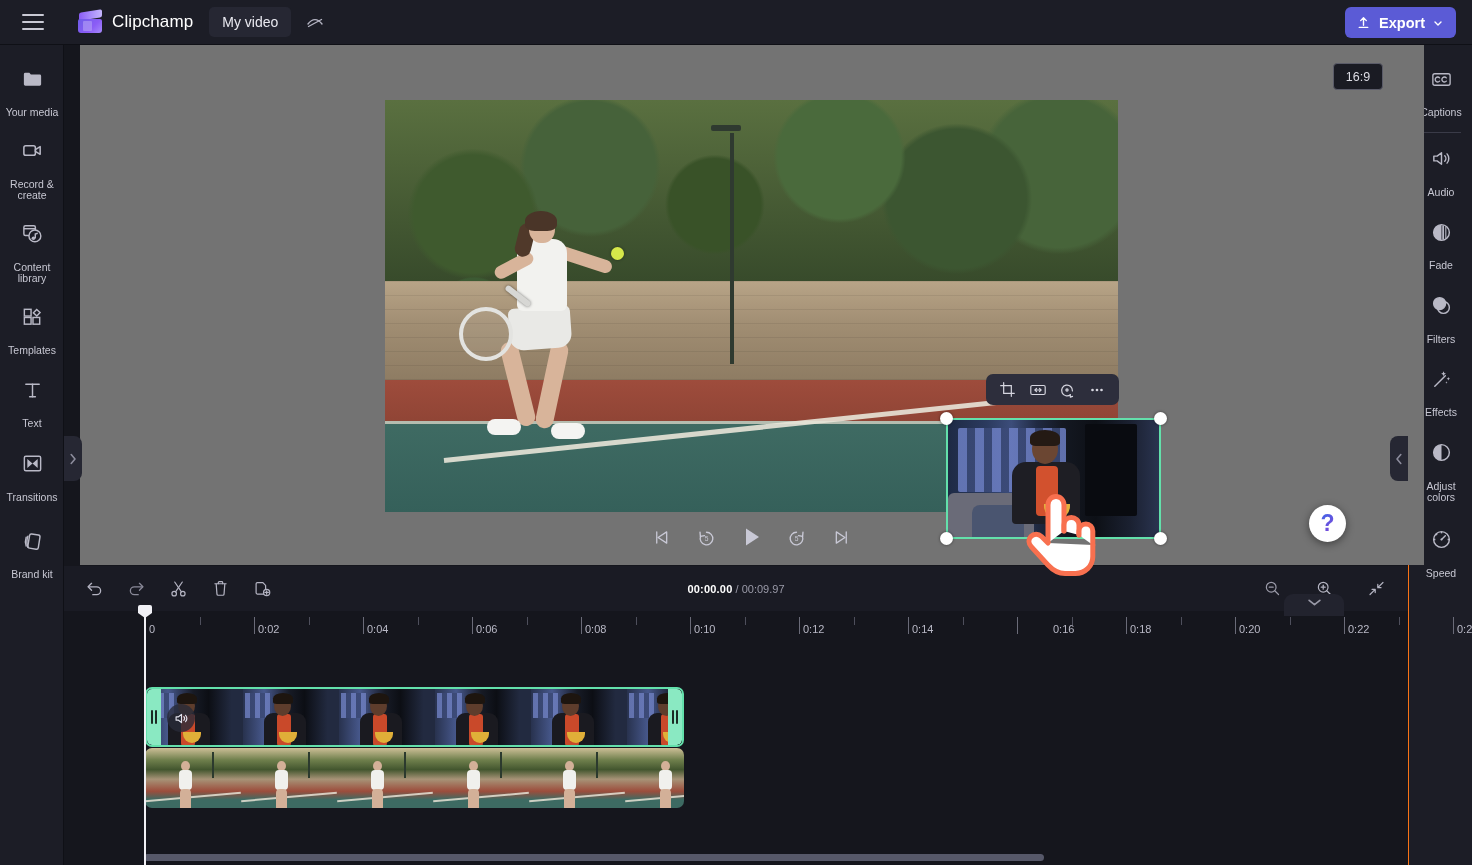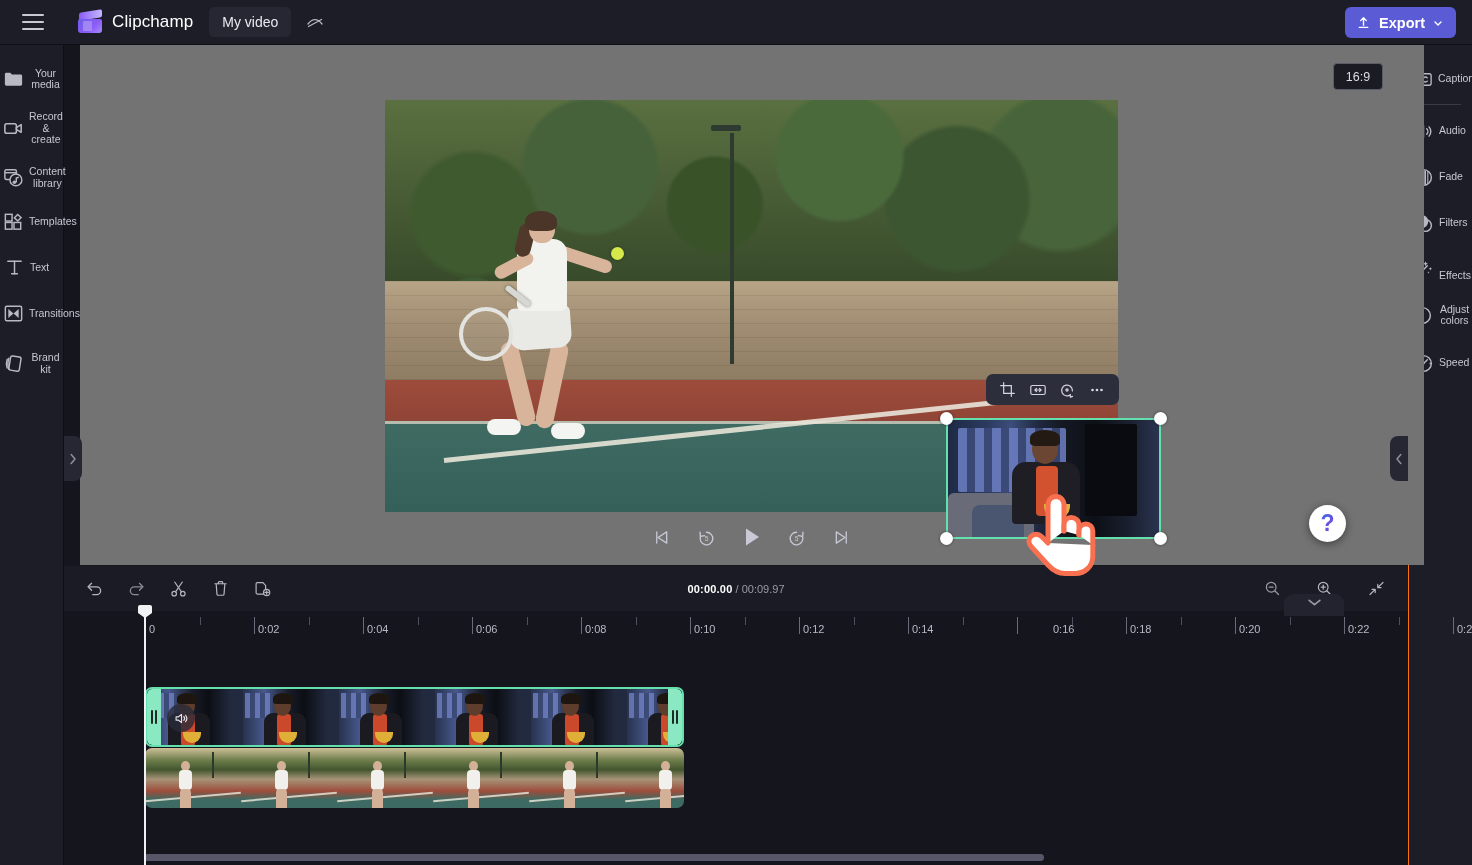--- a/index.html
+++ b/index.html
@@ -56,22 +56,22 @@
     font-size:14.5px; color:#fff; font-weight:bold; cursor:pointer;
   }
 
   
   .left-rail {
     position:absolute; left:0; top:45px; width:64px; height:820px;
     background:#1c1d26; border-right:1px solid #0f1016;
     padding-top: 10px;
   }
   .rail-item {
-    width:64px; padding:8px 2px 6px; display:flex; flex-direction:row;
-    align-items:center; gap:4px; cursor:pointer;
+    width:64px; padding:8px 2px 6px; display:flex; flex-direction:column;
+    align-items:center; gap:16px; cursor:pointer;
   }
   .rail-item .lbl { font-size:10.5px; color:#c7c7d2; text-align:center; line-height:11.5px; }
   .rail-icon { width:24px; height:24px; display:flex; align-items:center; justify-content:center; }
 
   
   .right-rail {
     position:absolute; right:0; top:45px; width:64px; height:820px;
     background:#1c1d26; border-left:1px solid #f97316; padding-top: 10px;
   }
   .right-divider { width:40px; height:1px; background:#3a3b48; margin: 7px auto 4px; }
@@ -443,21 +443,21 @@
     <div class="rail-item" style="margin-top:8px;">
       <span class="rail-icon">
         <svg width="23" height="23" viewBox="0 0 24 24" fill="none" stroke="#b9b9c6" stroke-width="1.5">
           <circle cx="10" cy="10" r="6.2" fill="#b9b9c6"></circle>
           <circle cx="14" cy="14" r="6.2"></circle>
         </svg>
       </span>
       <span class="lbl">Filters</span>
     </div>
 
-    <div class="rail-item" style="margin-top:8px;align-items:flex-end;">
+    <div class="rail-item" style="margin-top:8px;">
       <span class="rail-icon">
         <svg width="23" height="23" viewBox="0 0 24 24" fill="none" stroke="#b9b9c6" stroke-width="1.5">
           <line x1="5" y1="19" x2="16" y2="8" stroke-linecap="round"></line>
           <path d="M13.4 5.2l.7-1.8.8 1.8 1.8.7-1.8.8-.8 1.8-.7-1.8-1.8-.8z" fill="#b9b9c6" stroke="none"></path>
           <path d="M18.6 10.6l.5-1.3.6 1.3 1.3.5-1.3.6-.6 1.3-.5-1.3-1.3-.6z" fill="#b9b9c6" stroke="none"></path>
           <path d="M16.8 14.8l.3-.9.4.9.9.4-.9.3-.4.9-.3-.9-.9-.3z" fill="#b9b9c6" stroke="none"></path>
         </svg>
       </span>
       <span class="lbl">Effects</span>
     </div>

